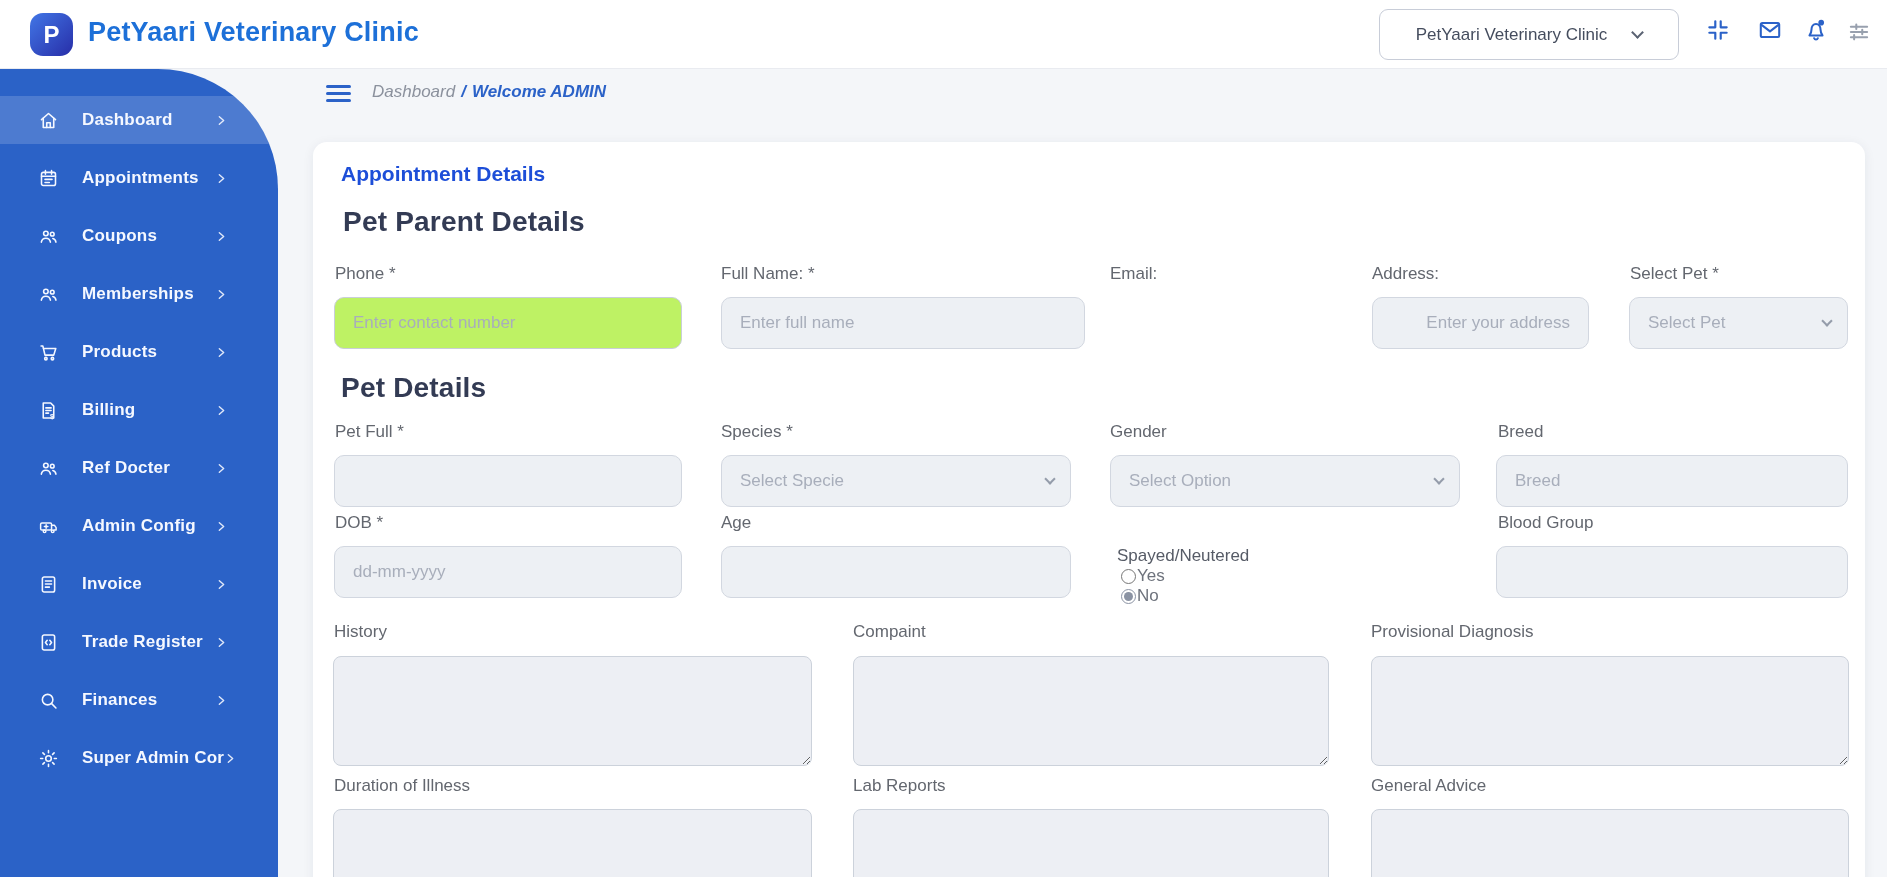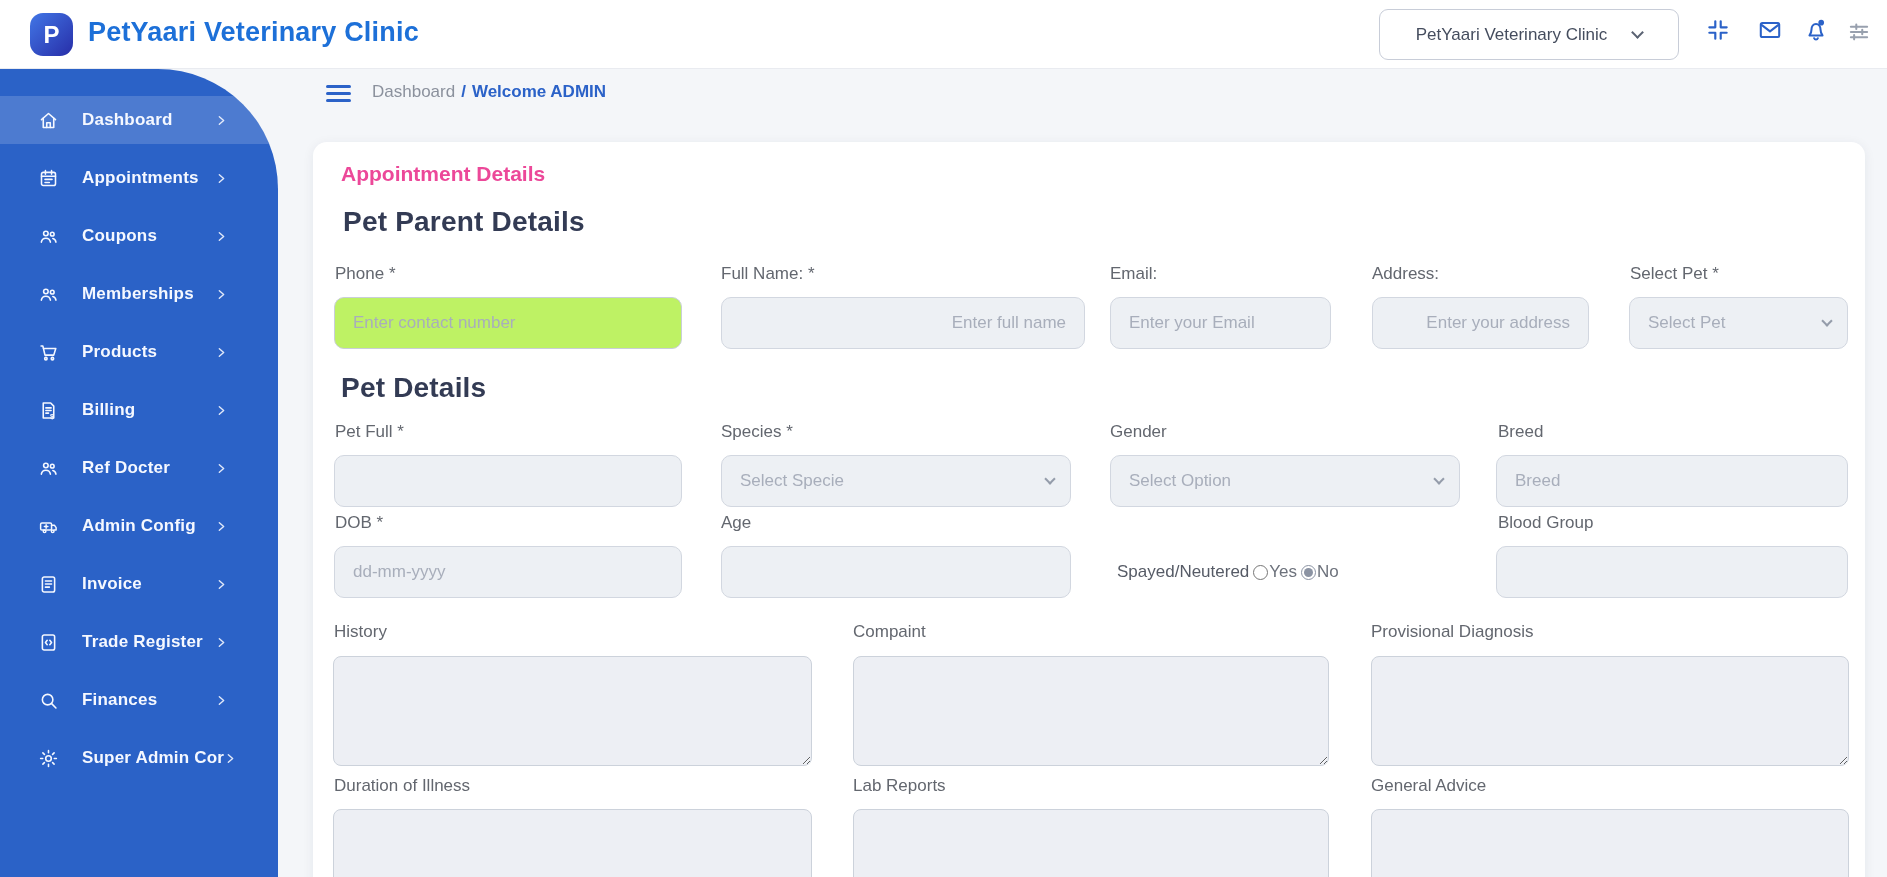--- a/index.html
+++ b/index.html
@@ -33,53 +33,53 @@
   .nav-item { position:relative; height:48px; margin-bottom:10px; display:flex;
               align-items:center; padding:0 50px 0 38px; color:#f5f8ff; cursor:pointer; }
   .nav-item.active { background:rgba(255,255,255,.16); }
   .nav-item .nicon { width:21px; height:21px; flex:0 0 21px; margin-right:23px; }
   .nav-item .nicon svg { width:21px; height:21px; display:block; }
   .nav-item .nlabel { font-size:17px; font-weight:600; letter-spacing:.2px; white-space:nowrap; }
   .nav-item .nchev { margin-left:auto; width:13px; height:13px; opacity:.9; }
   .nav-item .nchev svg { width:13px; height:13px; display:block; }
 
   
-  .crumbbar { position:absolute; left:278px; top:69px; right:0; height:46px; z-index:10; }
+  .crumbbar { position:absolute; left:278px; top:69px; right:0; height:46px; z-index:10;font-style:italic; }
   .burger { position:absolute; left:48px; top:16px; width:25px; height:17px; cursor:pointer; }
   .burger span { display:block; height:3px; border-radius:2px; background:#2b62c8; margin-bottom:4px; }
   .crumbs { position:absolute; left:94px; top:13px; font-size:17px; }
   .crumb-a { color:#8b919d; cursor:pointer; }
   .crumb-sep { color:#2b62c8; font-weight:700; padding:0 6px; }
   .crumb-b { color:#2b62c8; font-weight:700; }
 
   
   .card { position:absolute; left:313px; top:142px; width:1552px; height:860px;
           background:#fff; border-radius:14px; box-shadow:0 2px 12px rgba(35,45,75,.07); z-index:5; }
-  .card-title { position:absolute; left:28px; top:20px; font-size:21px; font-weight:700; color:#ec4899; }
+  .card-title { position:absolute; left:28px; top:20px; font-size:21px; font-weight:700; color:#1d4ed8; }
   .h2 { position:absolute; font-size:28px; font-weight:600; color:#333b54; letter-spacing:.2px; }
   .lbl { position:absolute; font-size:17px; color:#63676f; white-space:nowrap; }
 
   .inp { position:absolute; height:52px; border-radius:10px; border:1px solid #d2d7e0;
          background:#edf0f4; padding:0 18px; font-size:17px; color:#3c4454;
          font-family:"Liberation Sans",sans-serif; outline:none; }
   .inp::placeholder { color:#a8aebb; }
   .inp.white { background:#bef264; border-color:#c9ced9; }
 
   .sel { position:absolute; height:52px; border-radius:10px; border:1px solid #d2d7e0;
          background:#edf0f4; display:flex; align-items:center; justify-content:space-between;
          padding:0 16px 0 18px; font-size:17px; color:#a8aebb; cursor:pointer; }
   .sel .schev { width:8px; height:8px; border-right:2px solid #949caa; border-bottom:2px solid #949caa;
                 transform:rotate(45deg); margin-top:-4px; }
 
   .ta { position:absolute; height:110px; border-radius:8px; border:1px solid #ccd2db;
         background:#edeff4; resize:both; font-family:"Liberation Sans",sans-serif;
         font-size:16px; color:#3c4454; padding:10px 12px; outline:none; }
 
   .spay { position:absolute; left:804px; top:404px; height:52px; display:flex;
-          align-items:center; font-size:17px; color:#565b66; }
+          align-items:flex-start; font-size:17px; color:#565b66;flex-direction:column; }
   .spay .opt { display:flex; align-items:center; color:#6d727c; }
   .spay input[type=radio] { width:15px; height:15px; accent-color:#8b93a3; margin:0 1px 0 4px; cursor:pointer; }
 </style>
 </head>
 <body>
 
 <div id="app">
 
   <div class="header">
     <div class="logo">
@@ -341,22 +341,21 @@
 
     <div class="h2" style="left:30px;top:64px">Pet Parent Details</div>
 
     <div class="lbl" style="left:22px;top:122px">Phone *</div>
     <div class="lbl" style="left:408px;top:122px">Full Name: *</div>
     <div class="lbl" style="left:797px;top:122px">Email:</div>
     <div class="lbl" style="left:1059px;top:122px">Address:</div>
     <div class="lbl" style="left:1317px;top:122px">Select Pet *</div>
 
     <input class="inp white" style="left: 21px; top: 155px; width: 348px;" placeholder="Enter contact number">
-    <input class="inp" style="left: 408px; top: 155px; width: 364px; text-align: right;" placeholder="Enter full name">
-    <input class="inp" style="left: 797px; top: 155px; width: 221px;" placeholder="Enter your Email">
+    <input class="inp" style="left: 408px; top: 155px; width: 364px;" placeholder="Enter full name">
     <input class="inp" style="left: 1059px; top: 155px; width: 217px; text-align: right;" placeholder="Enter your address">
     <div class="sel" style="left:1316px;top:155px;width:219px">
       <span>Select Pet</span>
       <span class="schev"></span>
     </div>
 
     <div class="h2" style="left:28px;top:230px">Pet Details</div>
 
     <div class="lbl" style="left:22px;top:280px">Pet Full *</div>
     <div class="lbl" style="left:408px;top:280px">Species *</div>

